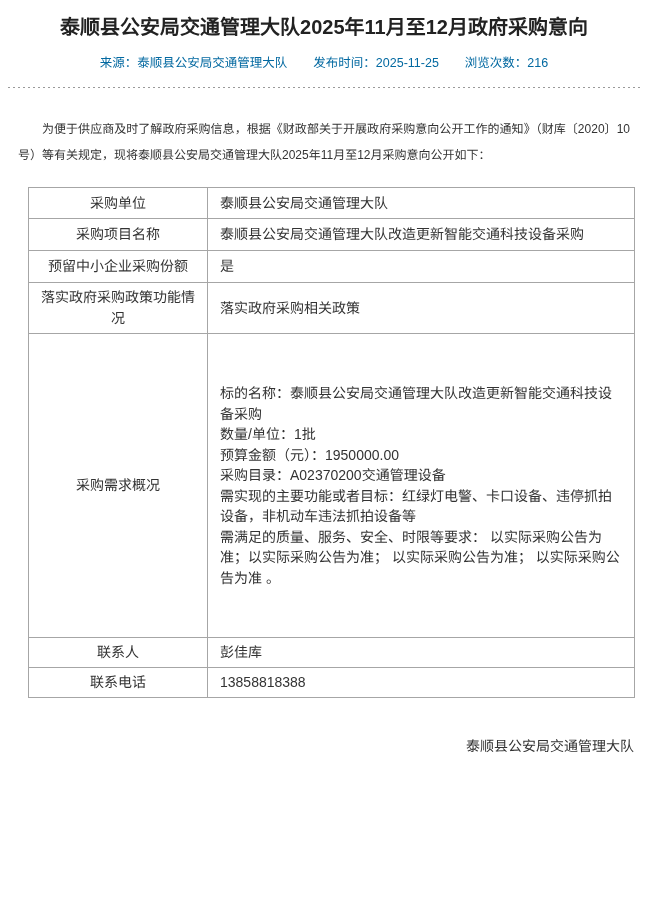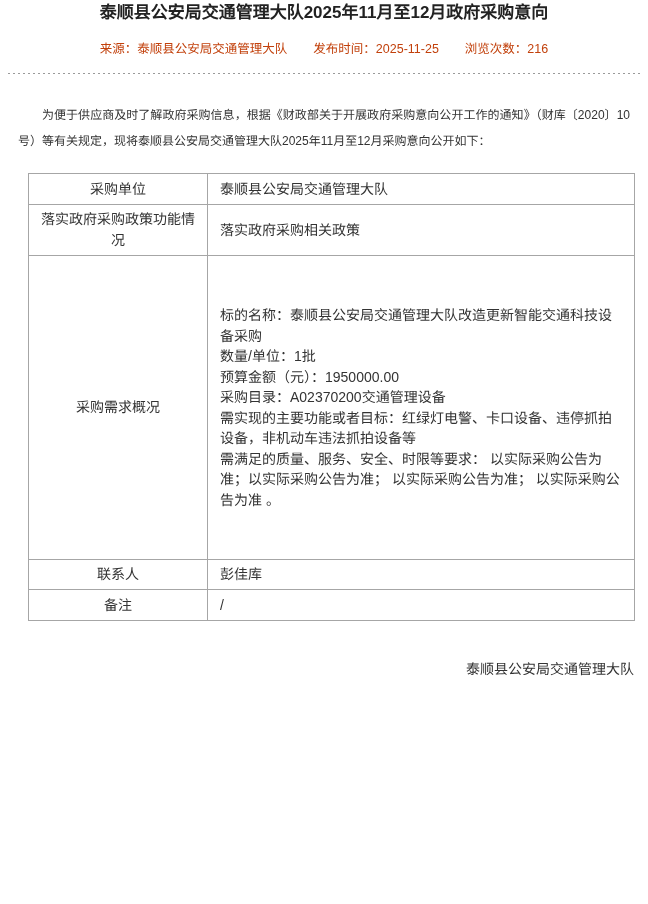--- a/index.html
+++ b/index.html
@@ -9,35 +9,36 @@
     color: #333;
   }
   .page {
     width: 648px;
     height: 904px;
     margin: 0 auto;
     background: #fff;
     overflow: hidden;
   }
   .title {
+    margin-top: 14px;
     text-align: center;
-    font-size: 17px;
+    font-size: 20px;
     line-height: 26px;
     font-weight: bold;
     color: #222;
   }
   .meta {
     margin-top: 15px;
     text-align: center;
     font-size: 12.5px;
     line-height: 16px;
     color: #8f8f8f;
   }
   .meta .meta-item { margin: 0 13px; white-space: nowrap; }
-  .meta .meta-item span { color: #c2410c; }
+  .meta .meta-item span { color: #0369a1; }
   .divider {
     margin-top: 16px;
     height: 1px;
     margin-left: 8px;
     margin-right: 8px;
     background: repeating-linear-gradient(90deg, #9a9a9a 0 2px, transparent 2px 5px);
   }
   .intro {
     margin: 28px 18px 0 18px;
     font-size: 12px;
@@ -101,39 +102,47 @@
   <div class="divider"></div>
 
   <p class="intro">为便于供应商及时了解政府采购信息，根据《财政部关于开展政府采购意向公开工作的通知》（财库〔2020〕10号）等有关规定，现将泰顺县公安局交通管理大队2025年11月至12月采购意向公开如下：</p>
 
   <table class="info">
     <tbody>
       <tr class="h31">
         <td class="lbl">采购单位</td>
         <td class="val">泰顺县公安局交通管理大队</td>
       </tr>
+      <tr class="h32">
+        <td class="lbl">采购项目名称</td>
+        <td class="val">泰顺县公安局交通管理大队改造更新智能交通科技设备采购</td>
+      </tr>
+      <tr class="h32">
+        <td class="lbl">预留中小企业采购份额</td>
+        <td class="val">是</td>
+      </tr>
       <tr class="h45">
         <td class="lbl">落实政府采购政策功能情况</td>
         <td class="val">落实政府采购相关政策</td>
       </tr>
       <tr class="h304">
         <td class="lbl">采购需求概况</td>
         <td class="val multi">标的名称：泰顺县公安局交通管理大队改造更新智能交通科技设备采购
 数量/单位：1批
 预算金额（元）：1950000.00
 采购目录：A02370200交通管理设备
 需实现的主要功能或者目标：红绿灯电警、卡口设备、违停抓拍设备，非机动车违法抓拍设备等
 需满足的质量、服务、安全、时限等要求： 以实际采购公告为准；以实际采购公告为准； 以实际采购公告为准； 以实际采购公告为准 。</td>
       </tr>
       <tr class="h30">
         <td class="lbl">联系人</td>
         <td class="val">彭佳库</td>
       </tr>
-      <tr class="h31">
-        <td class="lbl">备注</td>
-        <td class="val">/</td>
+      <tr class="h30">
+        <td class="lbl">联系电话</td>
+        <td class="val">13858818388</td>
       </tr>
     </tbody>
   </table>
 
   <div class="footer">泰顺县公安局交通管理大队</div>
 
 </div>
 
 </body></html>

